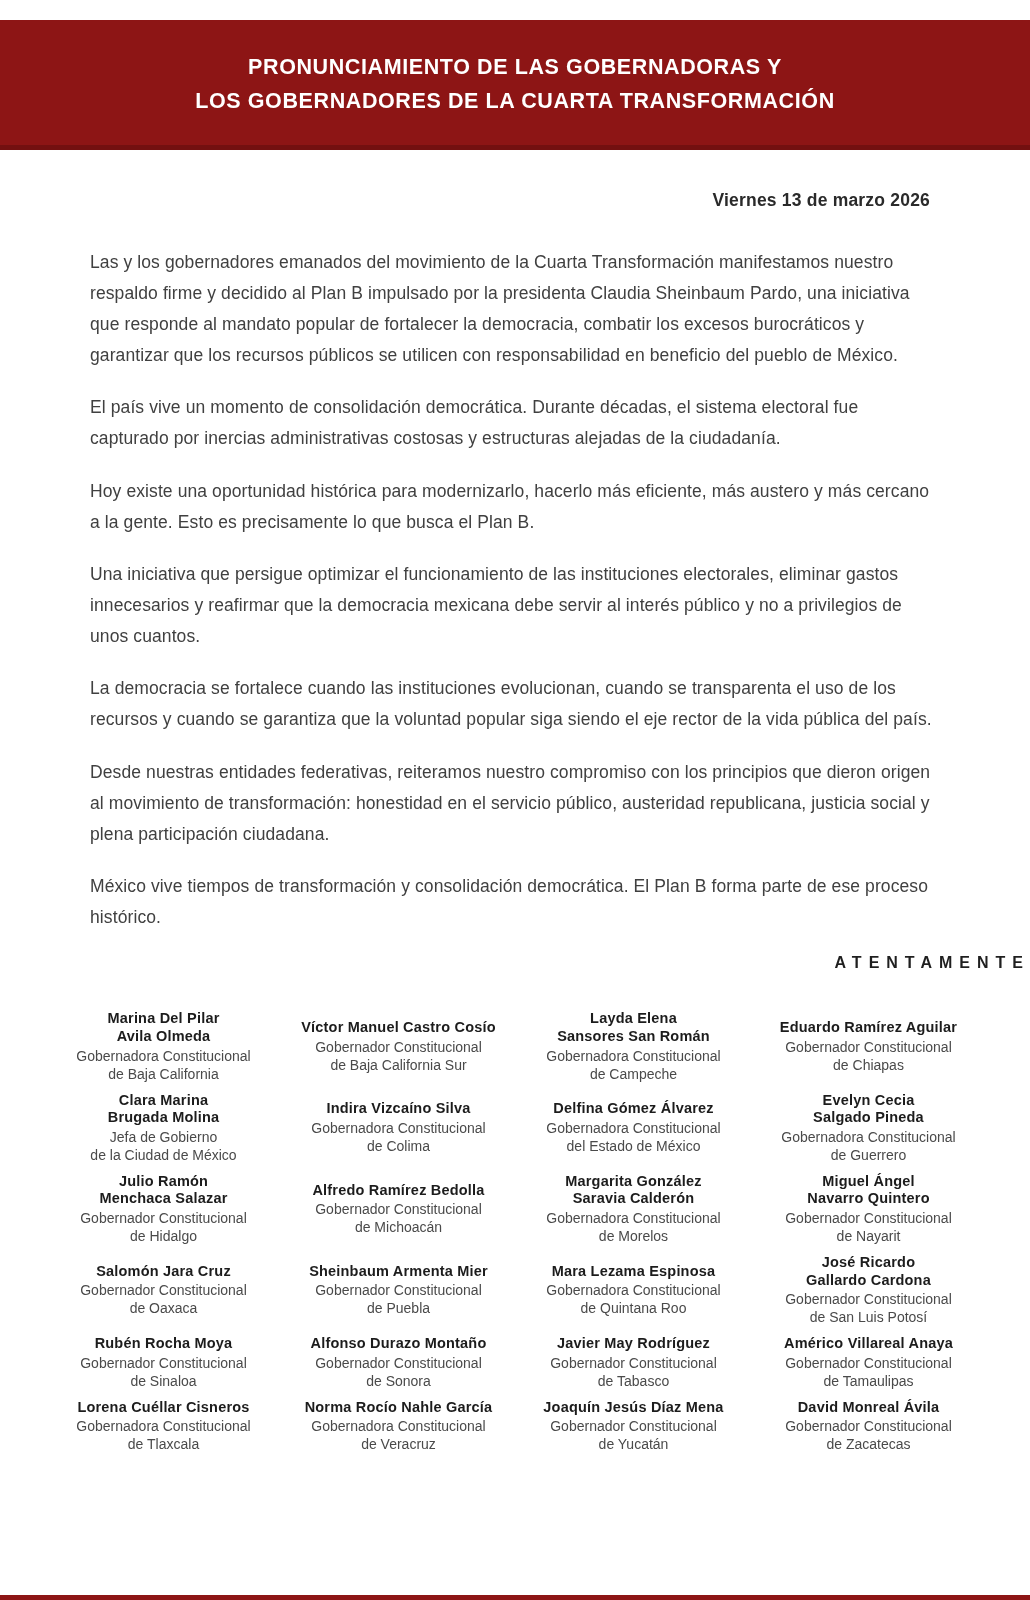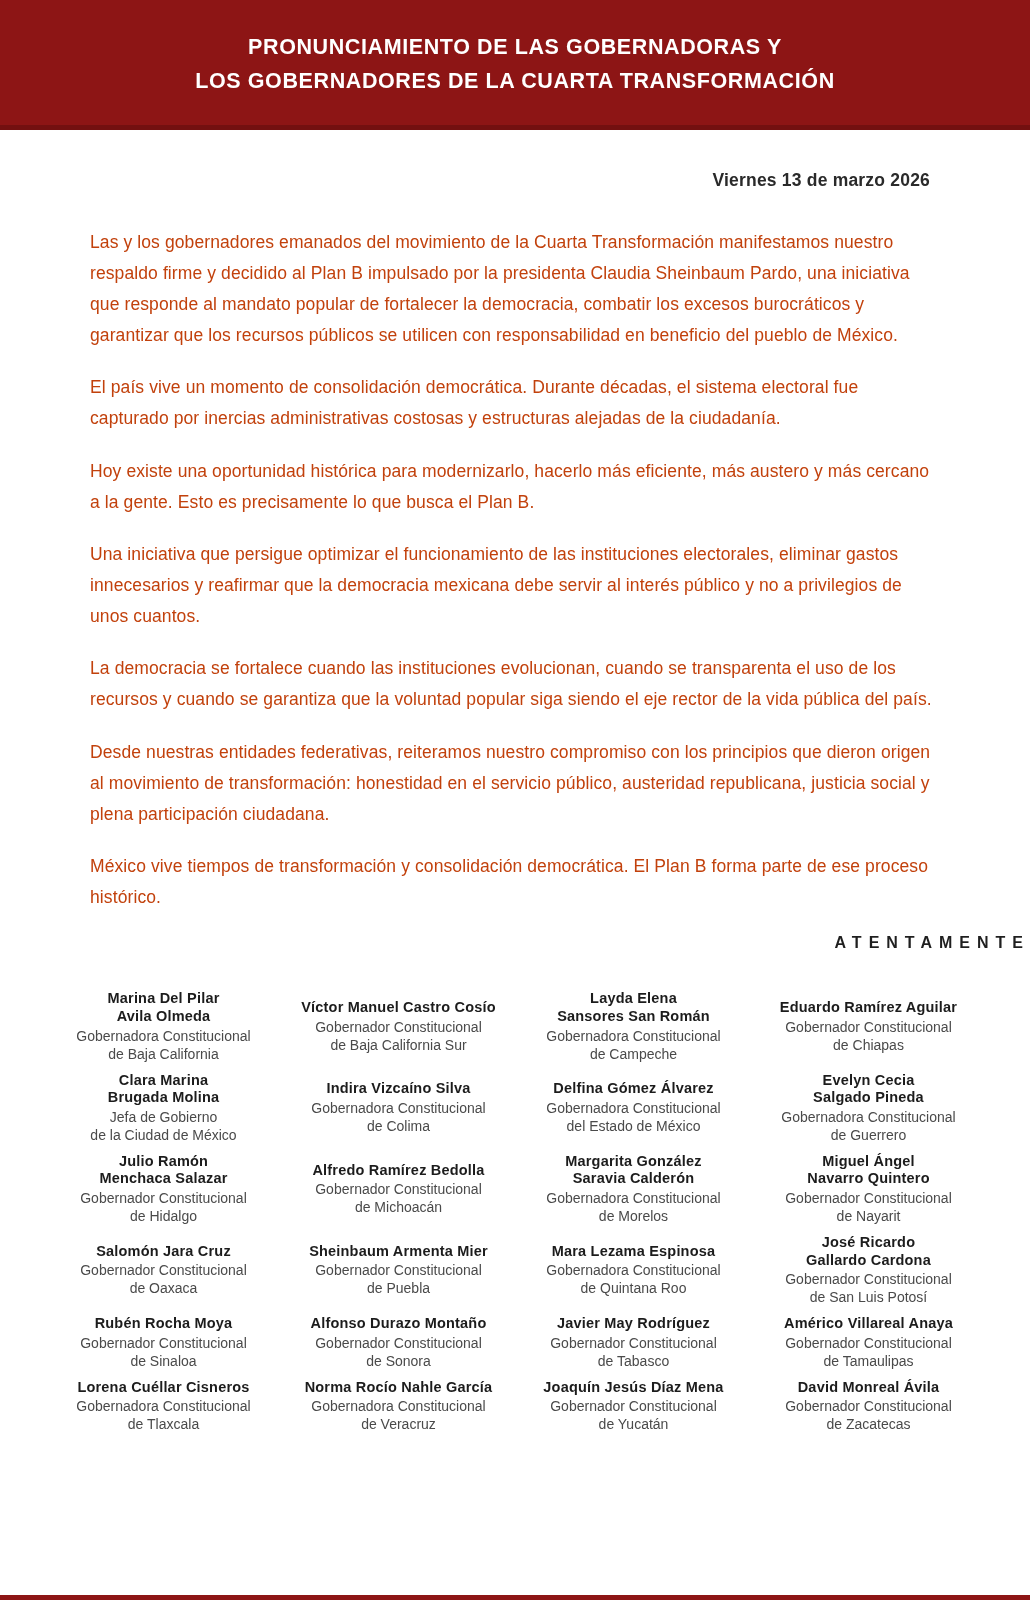--- a/index.html
+++ b/index.html
@@ -10,20 +10,21 @@
     position: relative;
     font-family: "Liberation Sans", sans-serif;
     color: #3c3c3c;
     overflow: hidden;
   }
   .header-band {
     background: #8d1515;
     border-bottom: 5px solid #731010;
     padding: 30px 94px 26px;
     text-align: center;
+    margin-top: 20px;
   }
   .header-title {
     color: #ffffff;
     font-size: 21.5px;
     font-weight: bold;
     letter-spacing: 0.6px;
     line-height: 1.6;
   }
   .date-row {
     text-align: right;
@@ -34,21 +35,21 @@
     font-weight: bold;
     color: #2a2a2a;
     letter-spacing: 0.2px;
   }
   .body-copy {
     margin: 36px 93px 0 90px;
   }
   .para {
     font-size: 17.5px;
     line-height: 1.78;
-    color: #c2410c;
+    color: #404040;
     margin-bottom: 21px;
     letter-spacing: 0.1px;
   }
   .closing {
     text-align: right;
     font-size: 16px;
     font-weight: bold;
     color: #1f1f1f;
     letter-spacing: 7px;
     margin-top: 16px;

